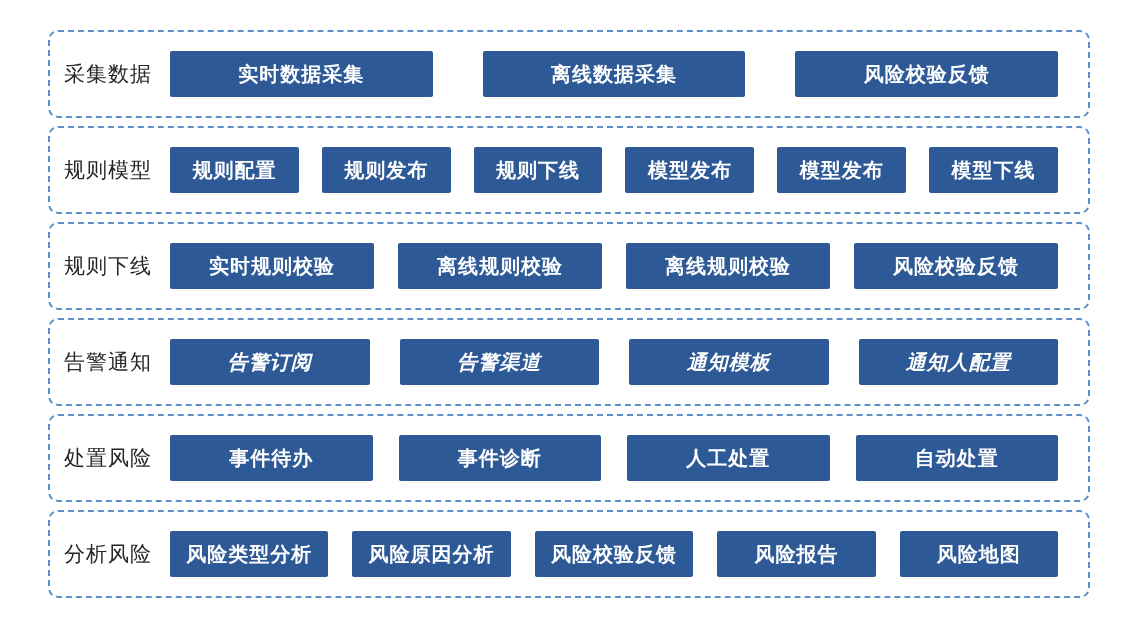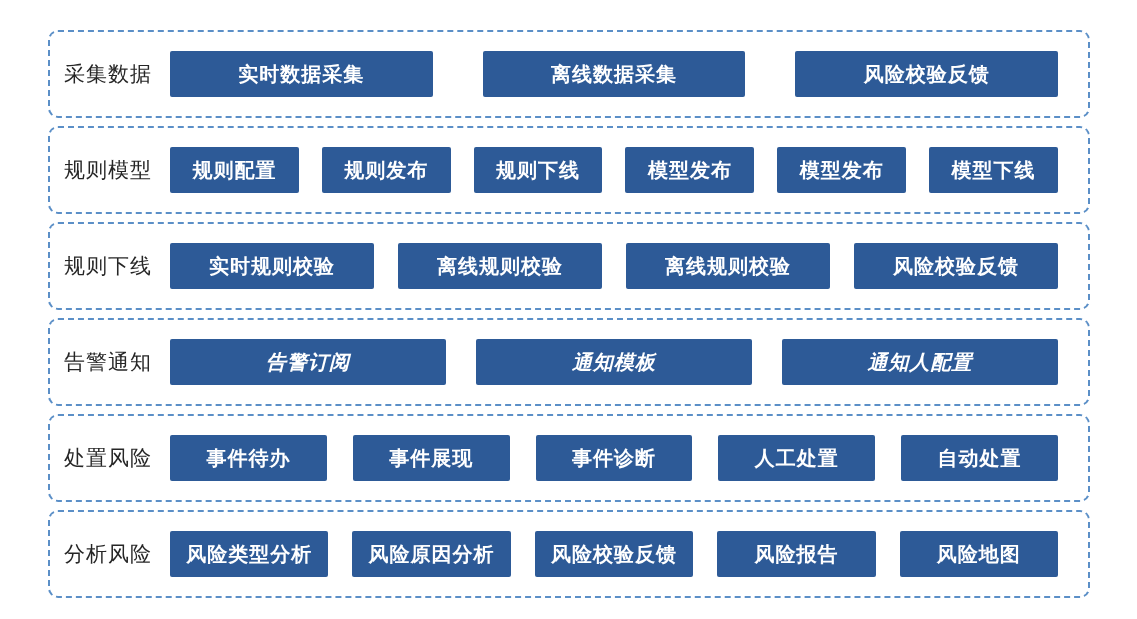--- a/index.html
+++ b/index.html
@@ -103,33 +103,33 @@
 
   <div class="stage-button">风险校验反馈</div>
 </div>
   </section>
 
   <section class="stage-row row-3">
     <span class="stage-label">告警通知</span>
     <div class="stage-buttons">
   <div class="stage-button">告警订阅</div>
 
+  <div class="stage-button">告警渠道</div>
 
   <div class="stage-button">通知模板</div>
 
   <div class="stage-button">通知人配置</div>
 </div>
   </section>
 
   <section class="stage-row row-4">
     <span class="stage-label">处置风险</span>
     <div class="stage-buttons">
   <div class="stage-button">事件待办</div>
 
-  <div class="stage-button">事件展现</div>
 
   <div class="stage-button">事件诊断</div>
 
   <div class="stage-button">人工处置</div>
 
   <div class="stage-button">自动处置</div>
 </div>
   </section>
 
   <section class="stage-row row-5">

